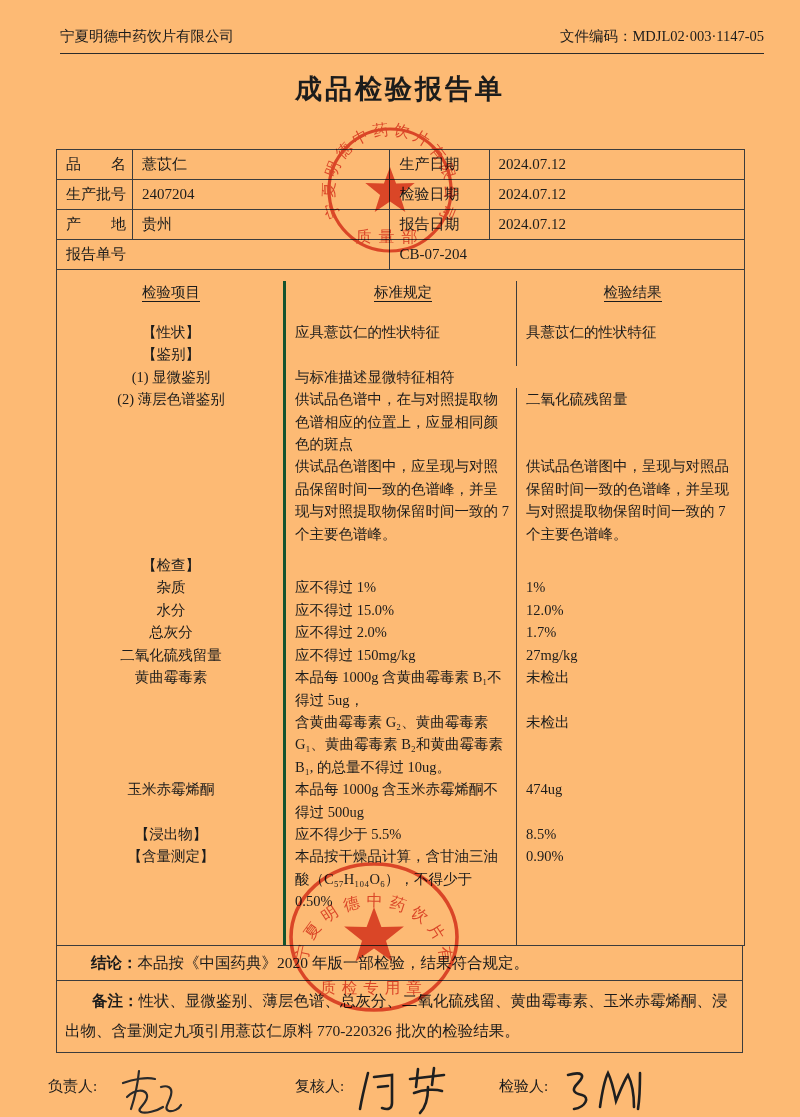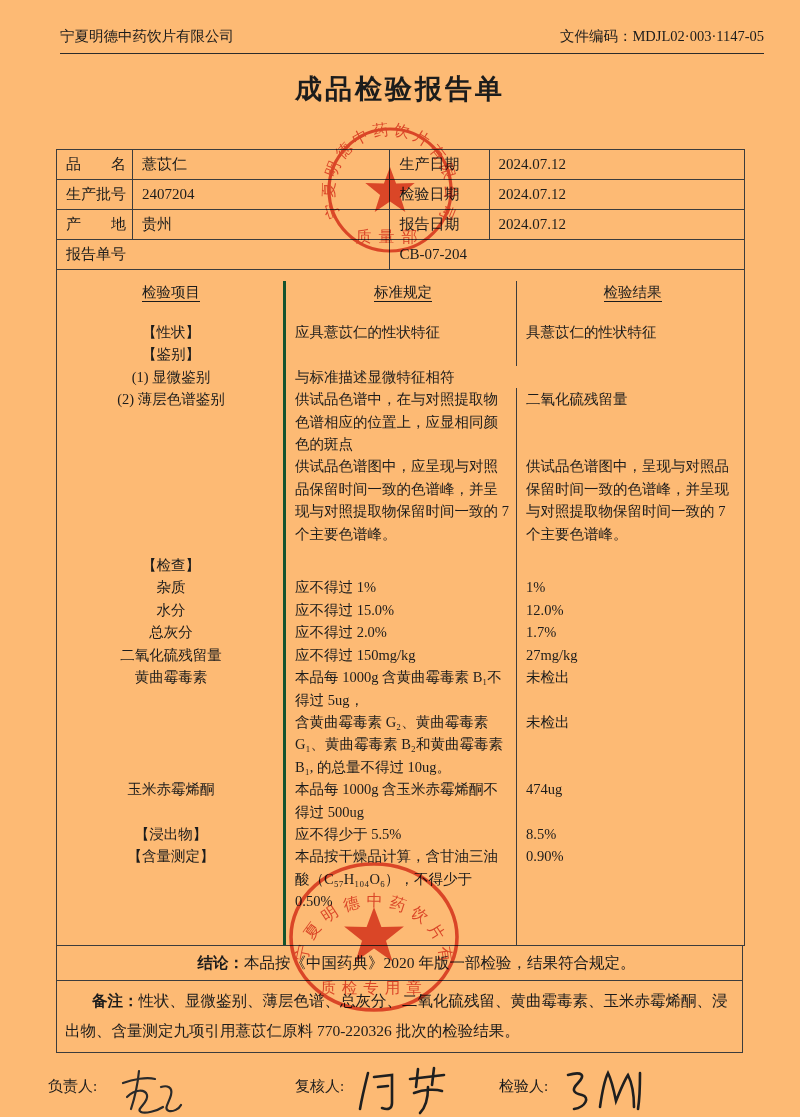--- a/index.html
+++ b/index.html
@@ -48,21 +48,21 @@
   .hu{border-bottom:1px solid #1c1c1c; padding-bottom:1px;}
   .pt9 .mc{padding-top:9px;}
   .gap .mc{padding-bottom:9px;}
   .spacer{flex:1 1 auto;}
   
   .crow{
     margin-left:56px; margin-top:-1px; width:687px;
     border:1px solid #3c3c3c; box-sizing:content-box;
     font-size:15.5px;
   }
-  .crow1{height:36px; display:flex; align-items:center; padding-left:34px; box-sizing:border-box;justify-content:center;}
+  .crow1{height:36px; display:flex; align-items:center; padding-left:34px; box-sizing:border-box;}
   .crow2{min-height:63px; padding:5px 12px 6px 8px; box-sizing:border-box; line-height:30px; text-indent:27px;}
   .blab{font-weight:bold;}
   
   .sigrow{position:relative; height:62px; margin-top:10px; font-size:15px;}
   .siggroup{position:absolute; top:14px; display:flex; align-items:flex-start;}
   .sg1{left:48px;} .sg2{left:295px;} .sg3{left:499px;}
   .siggroup svg{margin:-14px 0 0 8px;}
   
   .stamp{position:absolute; mix-blend-mode:multiply; opacity:.9; pointer-events:none;}
   .stamp-top{left:315px; top:115px;}

